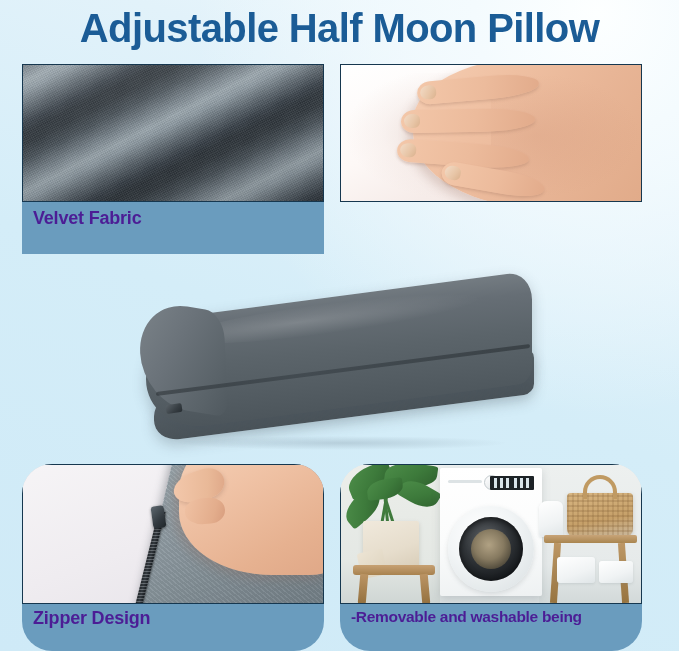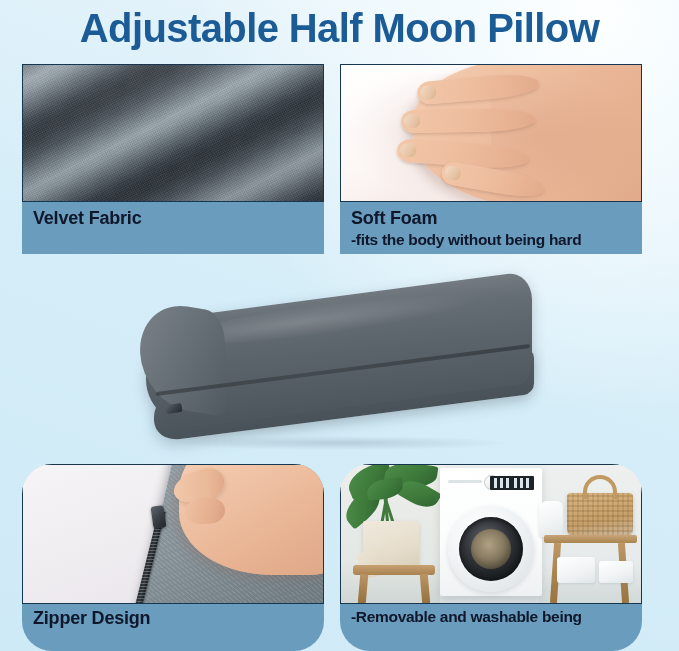--- a/index.html
+++ b/index.html
@@ -61,21 +61,21 @@
     background: #cfd6da;
   }
   .panel.bot .photo { height: 140px; }
 
   .caption {
     width: 302px;
     height: 52px;
     background: #6a9cbe;
     box-sizing: border-box;
     padding: 5px 0 0 11px;
-    color: #0f172a;
+    color: #4c1d95;
   }
   .panel.bot .caption { height: 47px; padding-top: 3px; }
   .cap-title {
     font-size: 18px;
     font-weight: bold;
     line-height: 23px;
     letter-spacing: -0.2px;
     white-space: nowrap;
   }
   .cap-sub {
@@ -541,24 +541,20 @@
         </div>
       <div class="finger" id="f2">
           <div class="nail"></div>
         </div>
       <div class="finger" id="f3">
           <div class="nail"></div>
         </div>
       <div class="finger" id="f4">
           <div class="nail"></div>
         </div>
-    </div>
-    <div class="caption">
-      <div class="cap-title">Soft Foam</div>
-      <div class="cap-sub">-fits the body without being hard</div>
     </div>
   </div>
 
   <div id="product">
     <div class="pillow-shadow"></div>
     <div class="pillow-base"></div>
     <div class="pillow-top">
       <div class="pillow-top-hi"></div>
     </div>
     <div class="pillow-end"></div>

